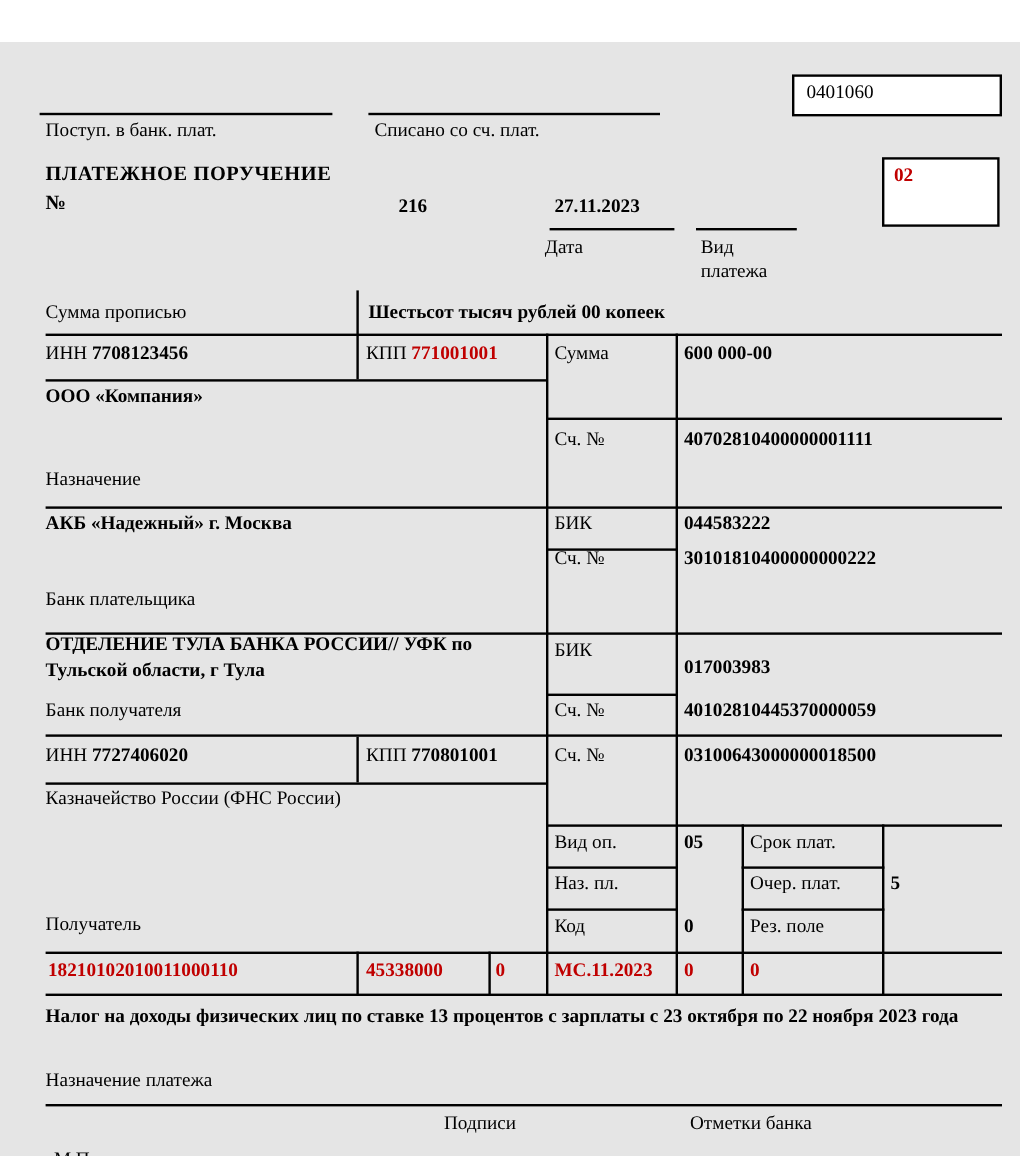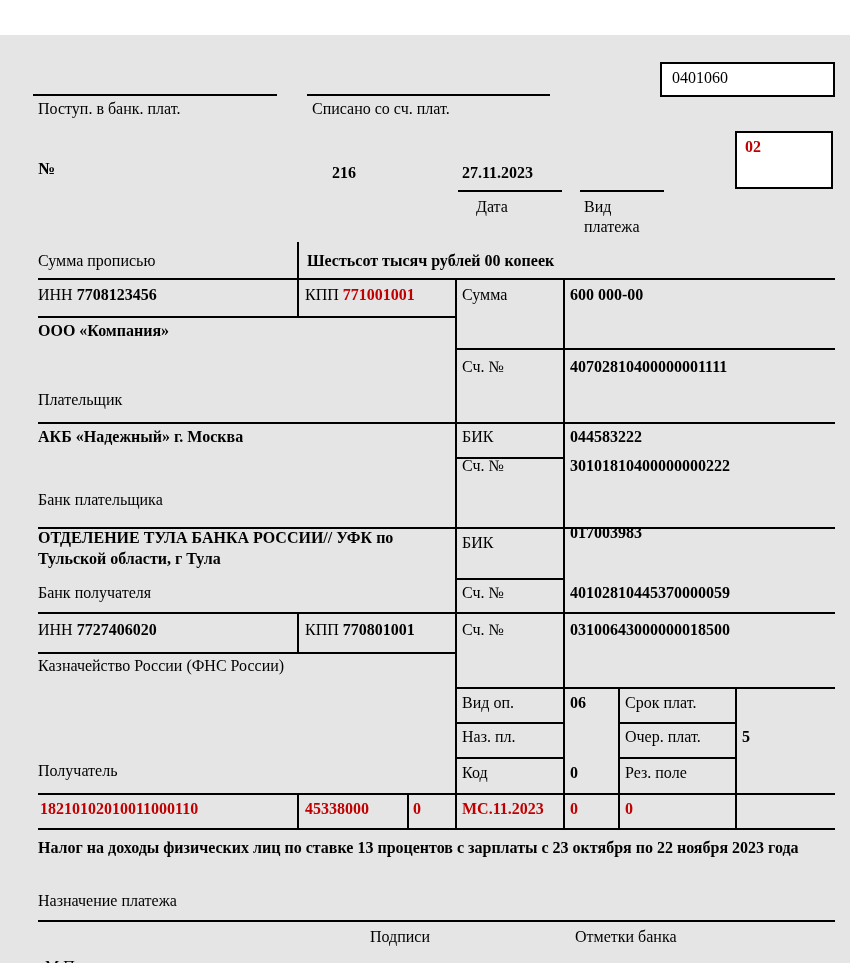--- a/index.html
+++ b/index.html
@@ -20,25 +20,26 @@
 <div id="page">
 
   <div class="box" style="left:660px;top:27px;width:171px;height:31px;"></div>
   <div class="t" style="left:672px;top:33px;font-size:16px;">0401060</div>
 
   <div class="hl" style="left:33px;top:59px;width:244px;"></div>
   <div class="t" style="left:38px;top:64px;">Поступ. в банк. плат.</div>
   <div class="hl" style="left:307px;top:59px;width:243px;"></div>
   <div class="t" style="left:312px;top:64px;">Списано со сч. плат.</div>
 
+  <div class="t title" style="left:38px;top:100px;">ПЛАТЕЖНОЕ ПОРУЧЕНИЕ</div>
   <div class="t title" style="left:38px;top:124px;">№</div>
   <div class="t val" style="left:332px;top:128px;">216</div>
   <div class="t val" style="left:462px;top:128px;">27.11.2023</div>
   <div class="hl" style="left:458px;top:155px;width:104px;"></div>
-  <div class="t" style="left:476px;top:162px;">Дата</div>
+  <div class="t" style="left:454px;top:162px;">Дата</div>
   <div class="hl" style="left:580px;top:155px;width:84px;"></div>
   <div class="t wrap" style="left:584px;top:162px;width:72px;">Вид платежа</div>
 
   <div class="box" style="left:735px;top:96px;width:94px;height:54px;"></div>
   <div class="t val red" style="left:745px;top:102px;">02</div>
 
   <div class="vl" style="left:297px;top:207px;height:38px;"></div>
   <div class="t" style="left:38px;top:216px;">Сумма прописью</div>
   <div class="t val" style="left:307px;top:216px;">Шестьсот тысяч рублей 00 копеек</div>
   <div class="hl" style="left:38px;top:243px;width:797px;"></div>
@@ -51,54 +52,54 @@
   <div class="vl" style="left:455px;top:243px;height:552px;"></div>
   <div class="vl" style="left:563px;top:243px;height:552px;"></div>
 
   <div class="t" style="left:462px;top:250px;">Сумма</div>
   <div class="t val" style="left:570px;top:250px;text-align:center;">600 000-00</div>
   <div class="hl" style="left:455px;top:313px;width:380px;"></div>
 
   <div class="t val" style="left:38px;top:286px;">ООО «Компания»</div>
   <div class="t" style="left:462px;top:322px;">Сч. №</div>
   <div class="t val" style="left:570px;top:322px;">40702810400000001111</div>
-  <div class="t" style="left:38px;top:355px;">Плательщик</div>
+  <div class="t" style="left:38px;top:355px;">Назначение</div>
   <div class="hl" style="left:38px;top:387px;width:797px;"></div>
 
   <div class="t val" style="left:38px;top:392px;">АКБ «Надежный» г. Москва</div>
   <div class="t" style="left:462px;top:392px;">БИК</div>
   <div class="t val" style="left:570px;top:392px;">044583222</div>
   <div class="hl" style="left:455px;top:422px;width:110px;"></div>
   <div class="t" style="left:462px;top:421px;">Сч. №</div>
   <div class="t val" style="left:570px;top:421px;">30101810400000000222</div>
   <div class="t" style="left:38px;top:455px;">Банк плательщика</div>
   <div class="hl" style="left:38px;top:492px;width:797px;"></div>
 
   <div class="t val wrap" style="left:38px;top:492px;width:372px;line-height:21px;">ОТДЕЛЕНИЕ ТУЛА БАНКА РОССИИ// УФК по Тульской области, г Тула</div>
   <div class="t" style="left:462px;top:498px;">БИК</div>
-  <div class="t val" style="left:570px;top:488px;">017003983</div>
+  <div class="t val" style="left:570px;top:512px;">017003983</div>
   <div class="hl" style="left:455px;top:543px;width:110px;"></div>
   <div class="t" style="left:462px;top:548px;">Сч. №</div>
   <div class="t val" style="left:570px;top:548px;">40102810445370000059</div>
   <div class="t" style="left:38px;top:548px;">Банк получателя</div>
   <div class="hl" style="left:38px;top:577px;width:797px;"></div>
 
   <div class="vl" style="left:297px;top:579px;height:38px;"></div>
   <div class="t" style="left:38px;top:585px;"><span>ИНН</span>&nbsp;<span class="val">7727406020</span></div>
   <div class="t" style="left:305px;top:585px;"><span>КПП</span>&nbsp;<span class="val">770801001</span></div>
   <div class="hl" style="left:38px;top:617px;width:417px;"></div>
   <div class="t" style="left:462px;top:585px;">Сч. №</div>
   <div class="t val" style="left:570px;top:585px;">03100643000000018500</div>
   <div class="t" style="left:38px;top:621px;">Казначейство России (ФНС России)</div>
 
   <div class="hl" style="left:455px;top:652px;width:380px;"></div>
   <div class="vl" style="left:618px;top:652px;height:143px;"></div>
   <div class="vl" style="left:735px;top:652px;height:143px;"></div>
   <div class="t" style="left:462px;top:658px;">Вид оп.</div>
-  <div class="t val" style="left:570px;top:658px;">06</div>
+  <div class="t val" style="left:570px;top:658px;">05</div>
   <div class="t" style="left:625px;top:658px;">Срок плат.</div>
   <div class="hl" style="left:455px;top:687px;width:110px;"></div>
   <div class="hl" style="left:618px;top:687px;width:119px;"></div>
   <div class="t" style="left:462px;top:692px;">Наз. пл.</div>
   <div class="t" style="left:625px;top:692px;">Очер. плат.</div>
   <div class="t val" style="left:742px;top:692px;">5</div>
   <div class="hl" style="left:455px;top:722px;width:110px;"></div>
   <div class="hl" style="left:618px;top:722px;width:119px;"></div>
   <div class="t" style="left:462px;top:728px;">Код</div>
   <div class="t val" style="left:570px;top:728px;">0</div>

